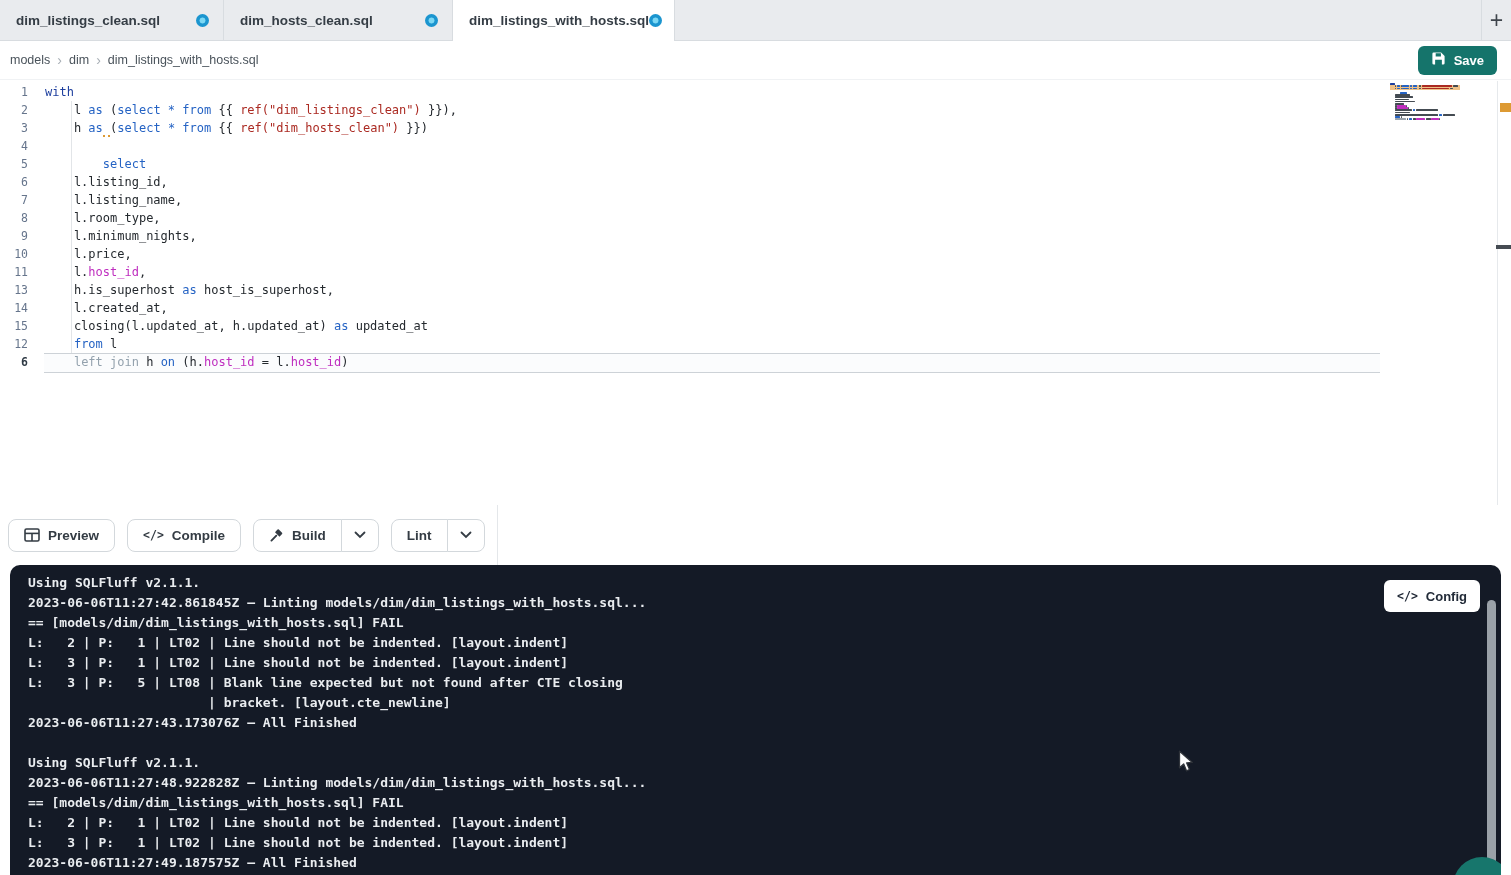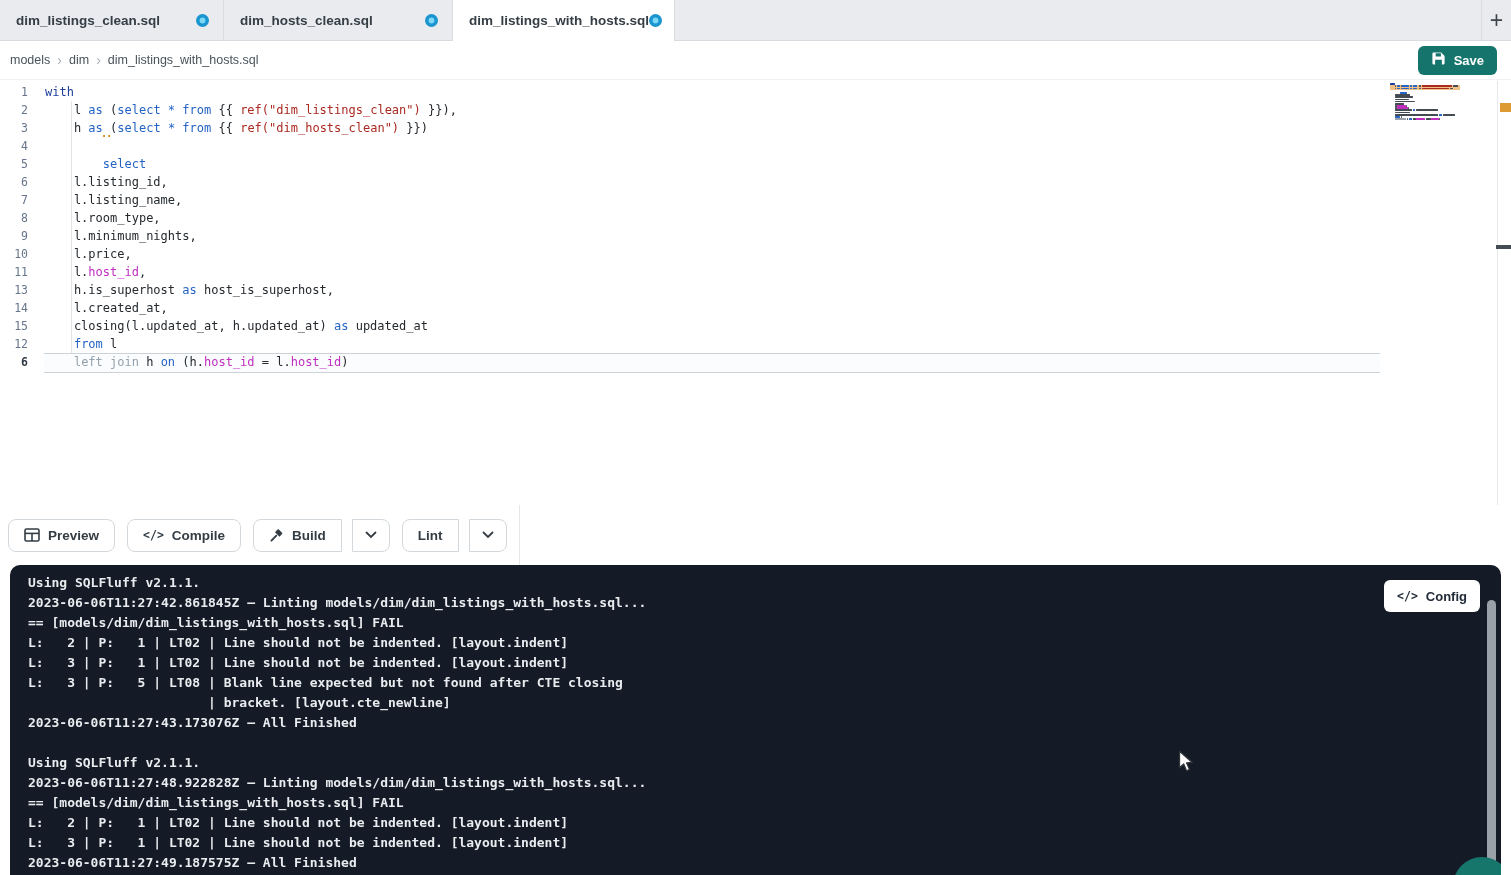--- a/index.html
+++ b/index.html
@@ -63,21 +63,21 @@
   .ruler-warn { position:absolute; left:1500px; top:22px; width:11px; height:9px; background:var(--warn,#d99a26); }
   .ruler-dash { position:absolute; left:1496px; top:164px; width:15px; height:4px; background:#464c53; }
 
   
   .toolbar { position:absolute; top:505px; left:0; width:1511px; height:60px; background:#fff;
              display:flex; align-items:center; padding-left:8px; }
   .btn { height:33px; display:inline-flex; align-items:center; gap:8px; background:#fff;
          border:1px solid #d3d8dc; border-radius:8px; padding:0 15px;
          font-family:"Liberation Sans",sans-serif; font-size:13.5px; font-weight:600; color:#343c44; cursor:pointer; }
   .btn-group { display:inline-flex; margin-right:12px; }
-  .btn-group .btn.main { border-radius:8px 0 0 8px; margin-right:11px;text-align:center; }
+  .btn-group .btn.main { border-radius:8px 0 0 8px; margin-right:0;text-align:center; }
   .btn-group .btn.caret { border-radius:0 8px 8px 0; margin-left:-1px; padding:0 12px; }
   .solo { margin-right:12px; }
   .codeglyph { font-family:"DejaVu Sans Mono",monospace; font-size:11.5px; font-weight:bold; color:#343c44; }
   .tdivider { align-self:stretch; width:1px; background:#e4e7ea; }
   .rtabs { display:flex; height:100%; margin-left:32px; }
   .rtab { position:relative; display:flex; align-items:center; height:100%; margin-right:30px;
           font-size:13.5px; font-weight:600; color:#39424b; cursor:pointer; }
   .rtab.active::after { content:''; position:absolute; left:-3px; right:-3px; bottom:10px;
                         height:3.5px; background:#3a424a; }
 

